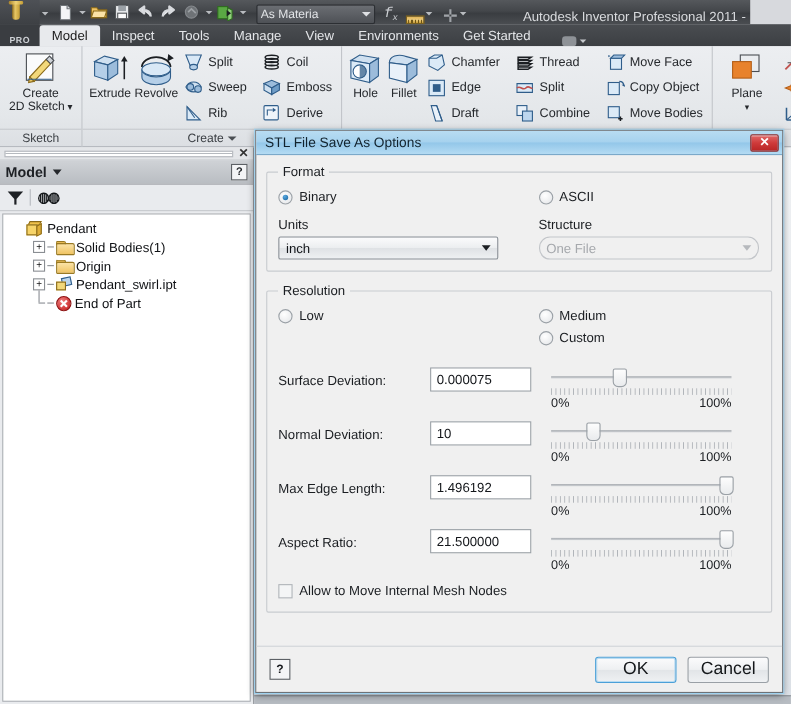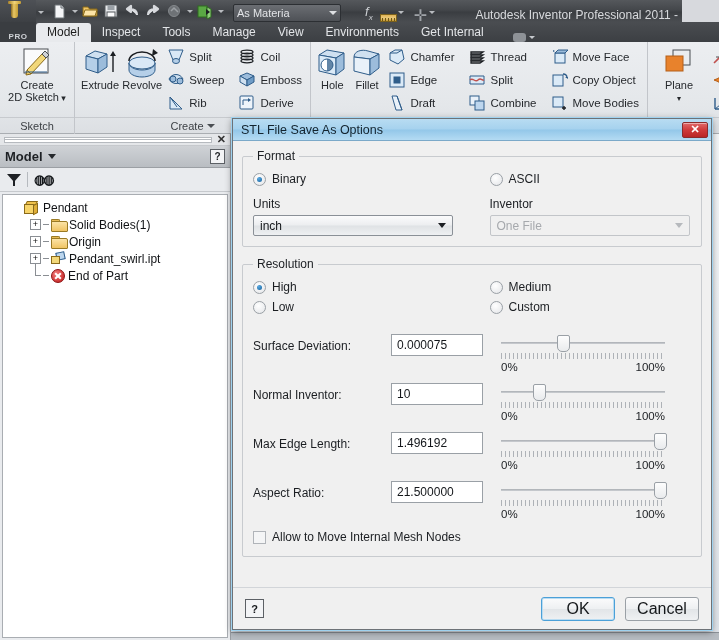--- a/index.html
+++ b/index.html
@@ -49,21 +49,21 @@
     background: linear-gradient(to bottom,#6b6e73,#4e5156);
     border: 1px solid #2c2f33; border-radius: 2px;
     display:flex; align-items:center; padding: 0 3px;
     color: #e2e4e7; font-size: 11px;
   }
   .mat-combo .lbl { flex:1; overflow:hidden; white-space:nowrap; }
   .mat-combo .dd:after{
     content:""; display:block; border-left:4px solid transparent; border-right:4px solid transparent;
     border-top:4px solid #dfe1e4;
   }
-  .fx { color:#cdd0d4; font-style: italic; font-family:Liberation Sans, sans-serif; font-size:13px; margin-left:24px;}
+  .fx { color:#cdd0d4; font-style: italic; font-family:Liberation Mono, monospace; font-size:13px; margin-left:8px;}
   .fx sub{ font-size:8px; }
   .ruler-ic {
     margin-left:7px; width:17px; height:8px;
     background: linear-gradient(to bottom,#e0b354 0%, #e9c97c 50%, #c79a32 100%);
     border:1px solid #7a601c; position:relative;
   }
   .ruler-ic:after{
     content:""; position:absolute; left:1px; bottom:0; right:1px; height:3px;
     background: repeating-linear-gradient(to right,#6d5517 0 1px, transparent 1px 3px);
   }
@@ -253,21 +253,21 @@
   .combo {
     height:21px; border:1px solid #8a9097; border-radius:2px;
     background: linear-gradient(to bottom,#fbfbfc 0%,#eceef0 48%,#dfe2e5 52%,#eef0f2 100%);
     display:flex; align-items:center; padding:0 0 0 6px; width:200px;
     font-size:12px; color:#13161a;
   }
   .combo .v{flex:1;}
   .combo .arrowbox{ width:20px; height:19px; display:flex; align-items:center; justify-content:center;}
   .combo .arrowbox:after{content:"";border-left:4px solid transparent;border-right:4px solid transparent;border-top:5px solid #1b1e22;}
   .combo.disabled{
-    background:#f0f0f0; color:#a6a9ad; border-color:#c2c5c9;
+    background:#f0f0f0; color:#a6a9ad; border-color:#c2c5c9;border-radius:10px;
   }
   .combo.disabled .arrowbox:after{ border-top-color:#b6b9bd; }
 
   .field-row { display:flex; align-items:flex-start; margin-bottom:10px; }
   .field-row .flabel { width:138px; font-size:12px; color:#1b1e22; padding-top:5px; }
   .txt {
     width:92px; height:22px; background:#fff; border:1px solid #9aa0a6;
     font-size:12px; color:#13161a; padding:0 5px; line-height:20px;
   }
   .slider-wrap { margin-left:18px; width:164px; }
@@ -388,21 +388,21 @@
   </div>
 
   <div class="tabrow">
     <div class="pro-badge">PRO</div>
     <div class="tab active">Model</div>
     <div class="tab">Inspect</div>
     <div class="tab">Tools</div>
     <div class="tab">Manage</div>
     <div class="tab">View</div>
     <div class="tab">Environments</div>
-    <div class="tab">Get Internal</div>
+    <div class="tab">Get Started</div>
     <div class="tab-caret">
       <span class="pill"></span>
       <span class="tri"></span>
     </div>
   </div>
 
   <div class="ribbon">
 
     <div class="rpanel" style="width:80px">
       <div class="body" style="justify-content:center">
@@ -726,38 +726,34 @@
             <div class="combo">
               <span class="v">inch</span>
               <span class="arrowbox"></span>
             </div>
           </div>
           <div class="col">
             <div class="radio">
               <span class="dot"></span>
               <span class="lbl">ASCII</span>
             </div>
-            <div class="sublbl">Inventor</div>
+            <div class="sublbl">Structure</div>
             <div class="combo disabled">
               <span class="v">One File</span>
               <span class="arrowbox"></span>
             </div>
           </div>
         </div>
       </fieldset>
 
       <fieldset class="grp" style="padding-bottom:12px">
         <legend>Resolution</legend>
 
         <div class="row2">
           <div class="col">
-            <div class="radio on">
-              <span class="dot"></span>
-              <span class="lbl">High</span>
-            </div>
             <div class="radio">
               <span class="dot"></span>
               <span class="lbl">Low</span>
             </div>
           </div>
           <div class="col">
             <div class="radio">
               <span class="dot"></span>
               <span class="lbl">Medium</span>
             </div>
@@ -778,21 +774,21 @@
             </div>
             <div class="ticks"></div>
             <div class="pctrow">
               <span>0%</span>
               <span>100%</span>
             </div>
           </div>
         </div>
 
         <div class="field-row">
-          <div class="flabel">Normal Inventor:</div>
+          <div class="flabel">Normal Deviation:</div>
           <div class="txt">10</div>
           <div class="slider-wrap">
             <div class="track">
               <div class="bar"></div>
               <div class="thumb" style="left:23%"></div>
             </div>
             <div class="ticks"></div>
             <div class="pctrow">
               <span>0%</span>
               <span>100%</span>

